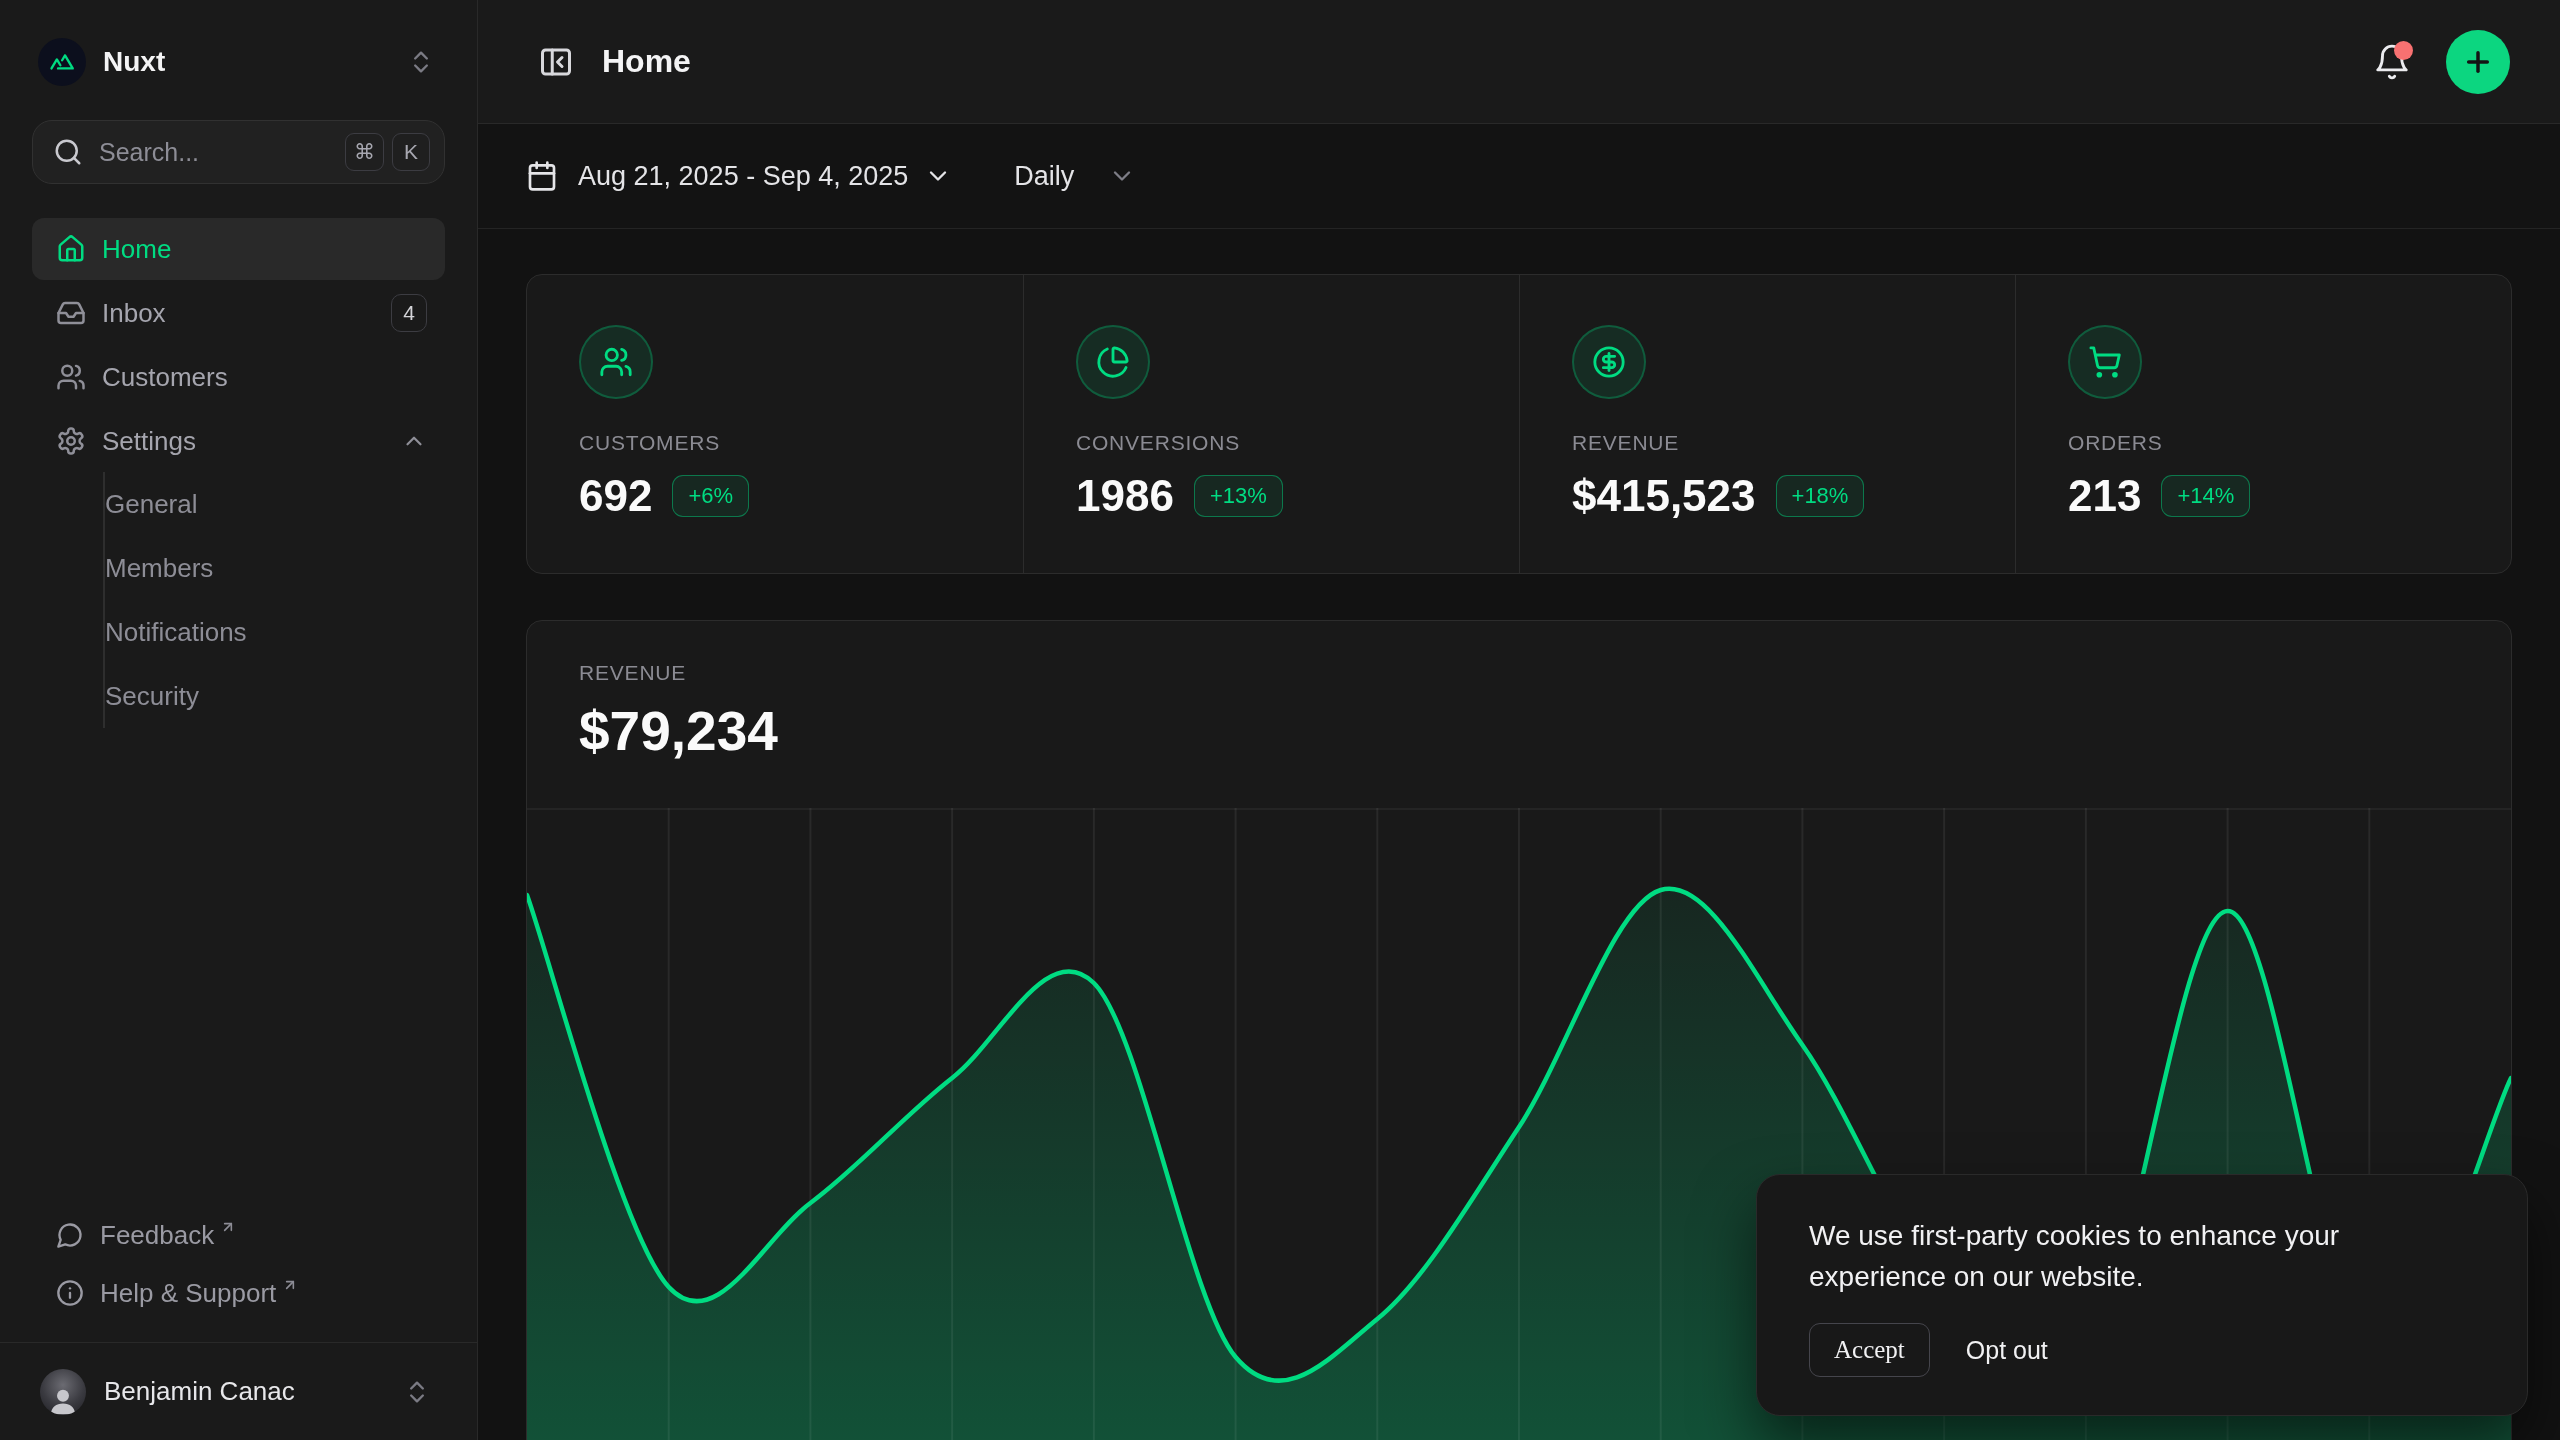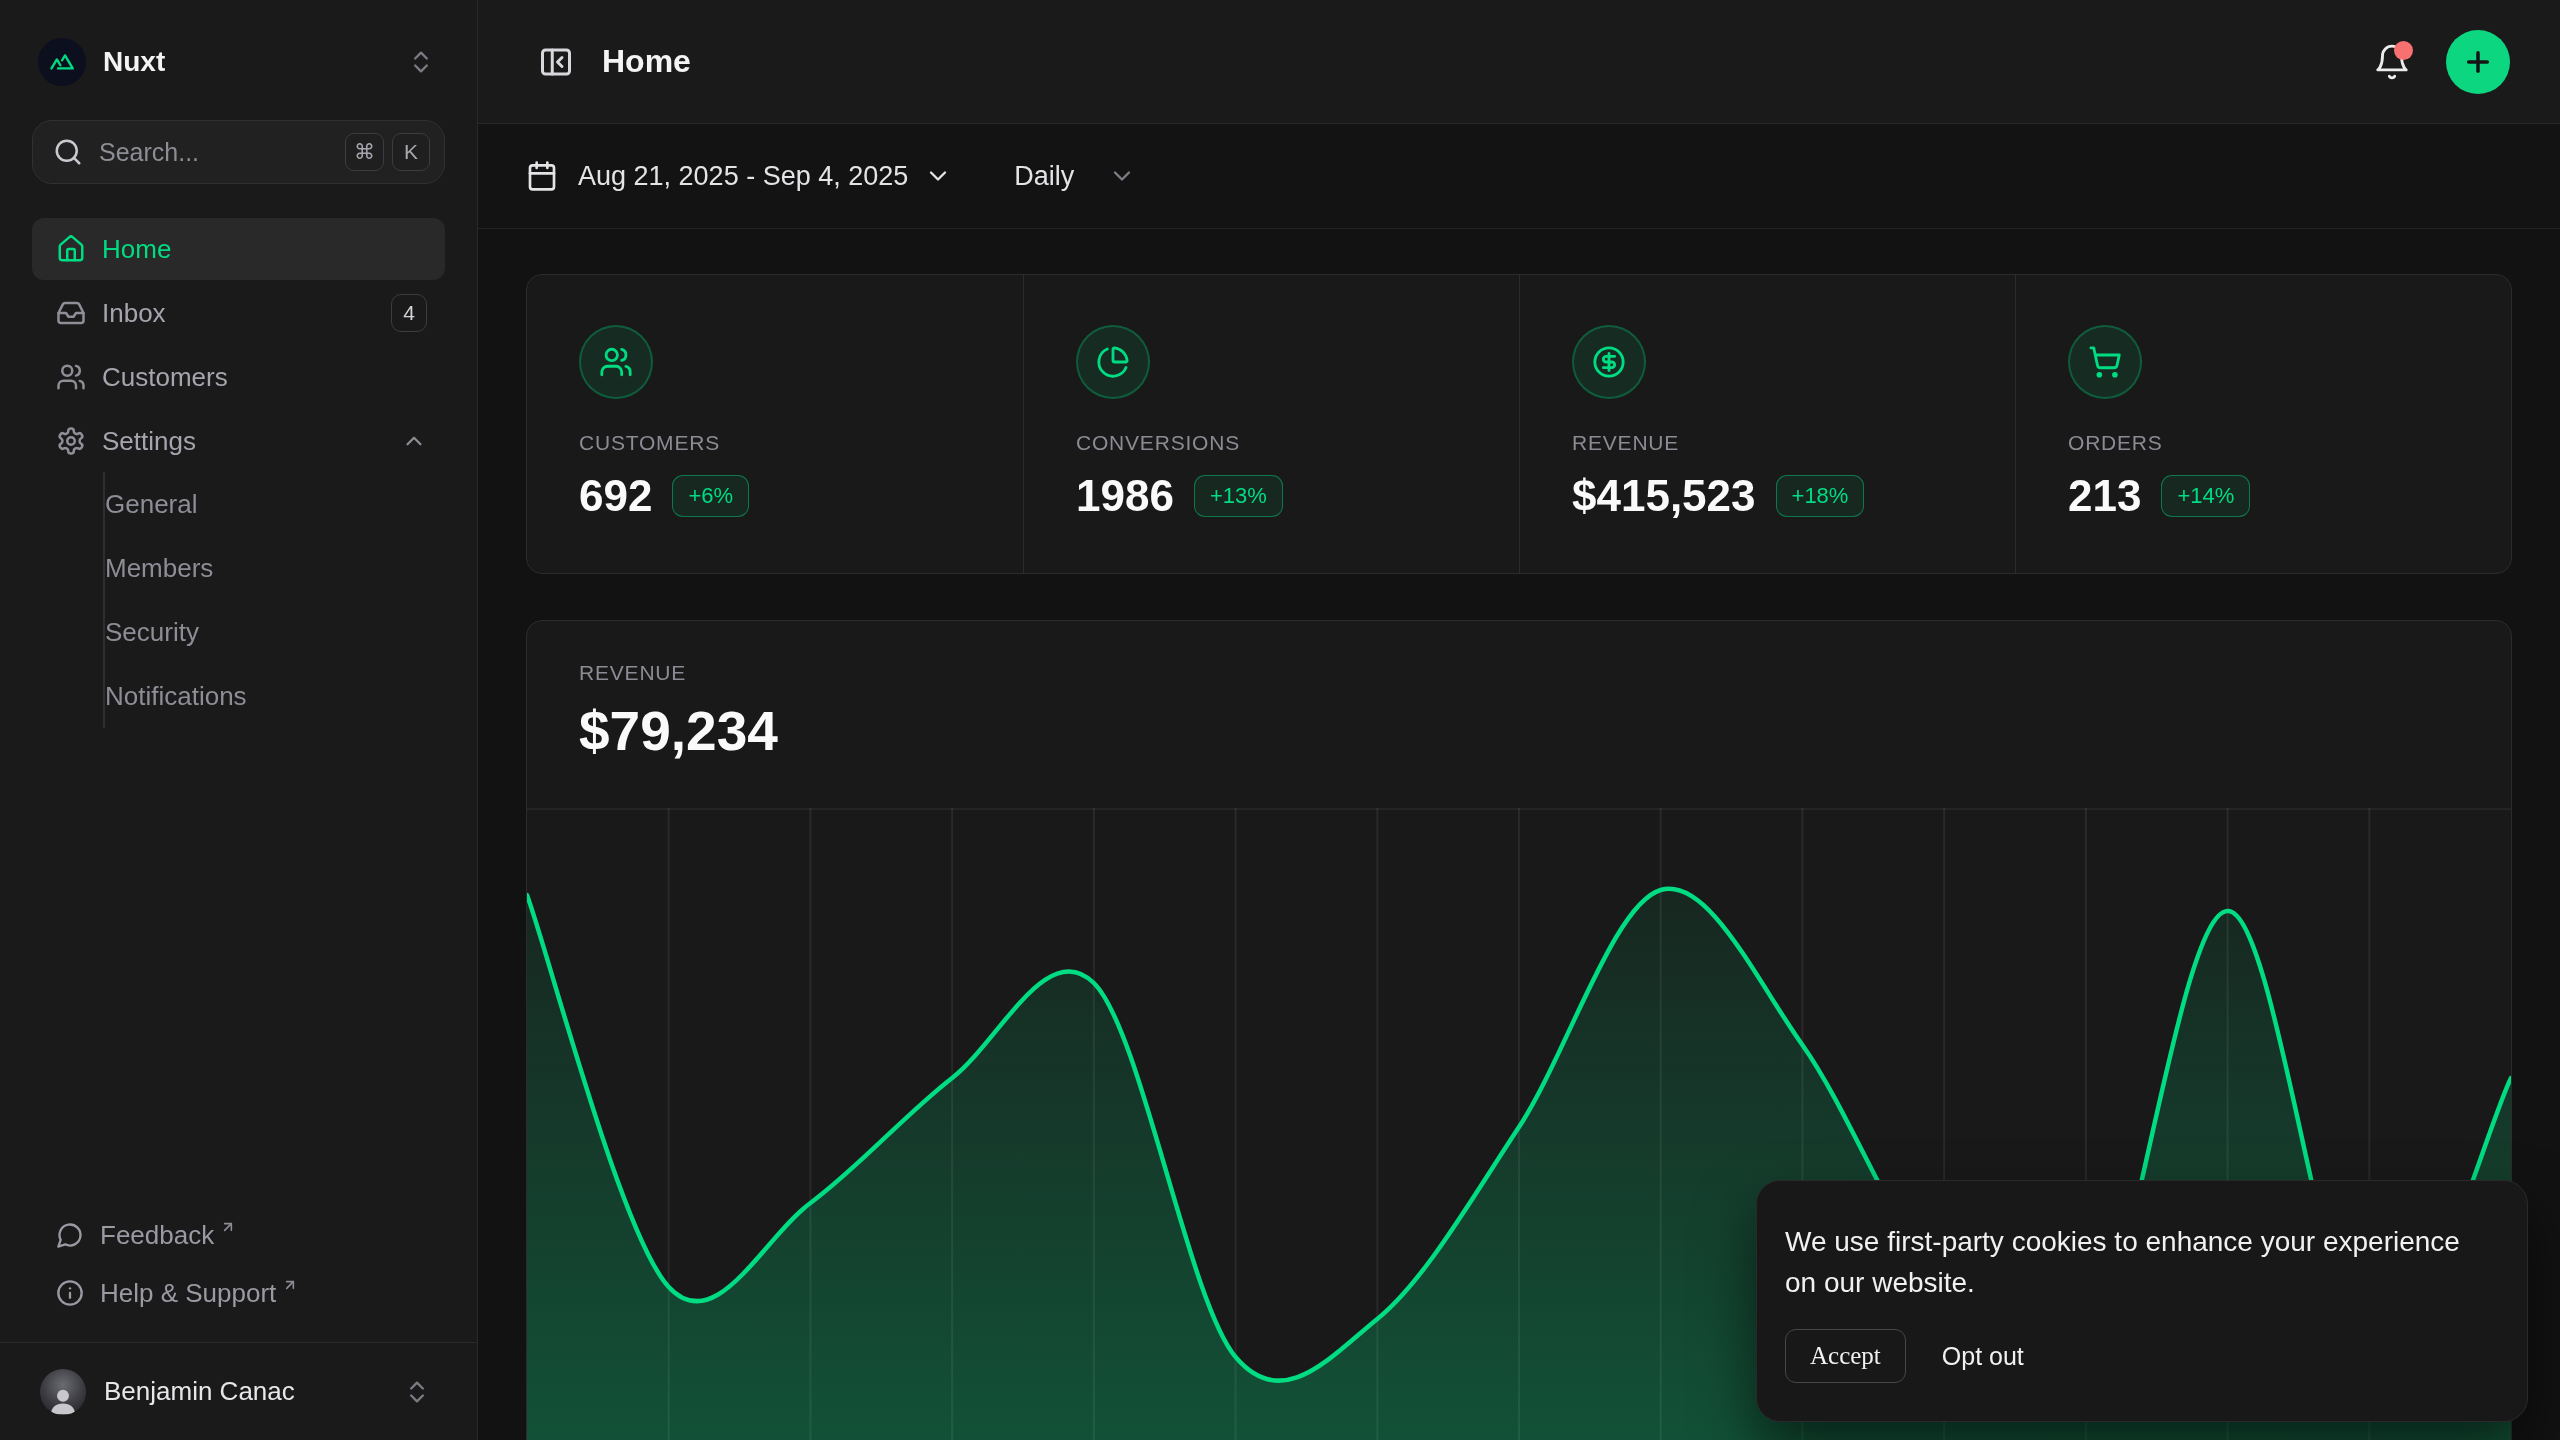--- a/index.html
+++ b/index.html
@@ -96,22 +96,22 @@
 
   .revenue-card { margin-top:46px; background:#191919; border:1px solid #2c2c2c; border-radius:16px;
     height:880px; overflow:hidden; }
   .revenue-head { padding:40px 52px 0 52px; height:187px; }
   .revenue-label { font-size:21px; font-weight:500; color:#8b8b93; letter-spacing:0.8px; }
   .revenue-value { margin-top:14px; font-size:55px; font-weight:700; color:#fafafa; }
   .revenue-plot { width:100%; height:672px; }
   .revenue-plot svg { width:100%; height:672px; display:block; }
 
   
-  .cookie { position:fixed; right:32px; bottom:18px; width:772px; background:#181818;
-    border:1px solid #2a2a2a; border-radius:24px; padding:40px 44px 38px 28px;
+  .cookie { position:fixed; right:32px; bottom:24px; width:772px; background:#181818;
+    border:1px solid #2a2a2a; border-radius:24px; padding:40px 44px 38px 52px;
     box-shadow:0 30px 60px rgba(0,0,0,0.55); z-index:20; }
   .cookie-text { color:#f1f1f3; font-size:28px; line-height:41px; font-weight:500; }
   .cookie-actions { margin-top:26px; display:flex; align-items:center; }
   .btn-outline { background:transparent; border:1px solid #45454c; border-radius:11px;
     color:#f1f1f3; font-size:25px; font-weight:500; padding:12px 24px; cursor:pointer;
     font-family:Liberation Serif, serif; }
   .btn-ghost { background:none; border:none; color:#f1f1f3; font-size:25px; font-weight:500;
     margin-left:36px; cursor:pointer; font-family:inherit; }
 </style>
 </head>
@@ -199,24 +199,24 @@
       </div>
 
       <div class="sub-list">
         <div class="sub-item">
           <span>General</span>
         </div>
         <div class="sub-item">
           <span>Members</span>
         </div>
         <div class="sub-item">
+          <span>Notifications</span>
+        </div>
+        <div class="sub-item">
           <span>Security</span>
-        </div>
-        <div class="sub-item">
-          <span>Notifications</span>
         </div>
       </div>
     </nav>
 
     <div class="sidebar-bottom">
       <div class="link-item">
         <span class="icon">
           <svg width="28" height="28" viewBox="0 0 24 24" fill="none" stroke="currentColor" stroke-width="2" stroke-linecap="round" stroke-linejoin="round">
               <path d="M7.9 20A9 9 0 1 0 4 16.1L2 22Z"></path>
             </svg>

